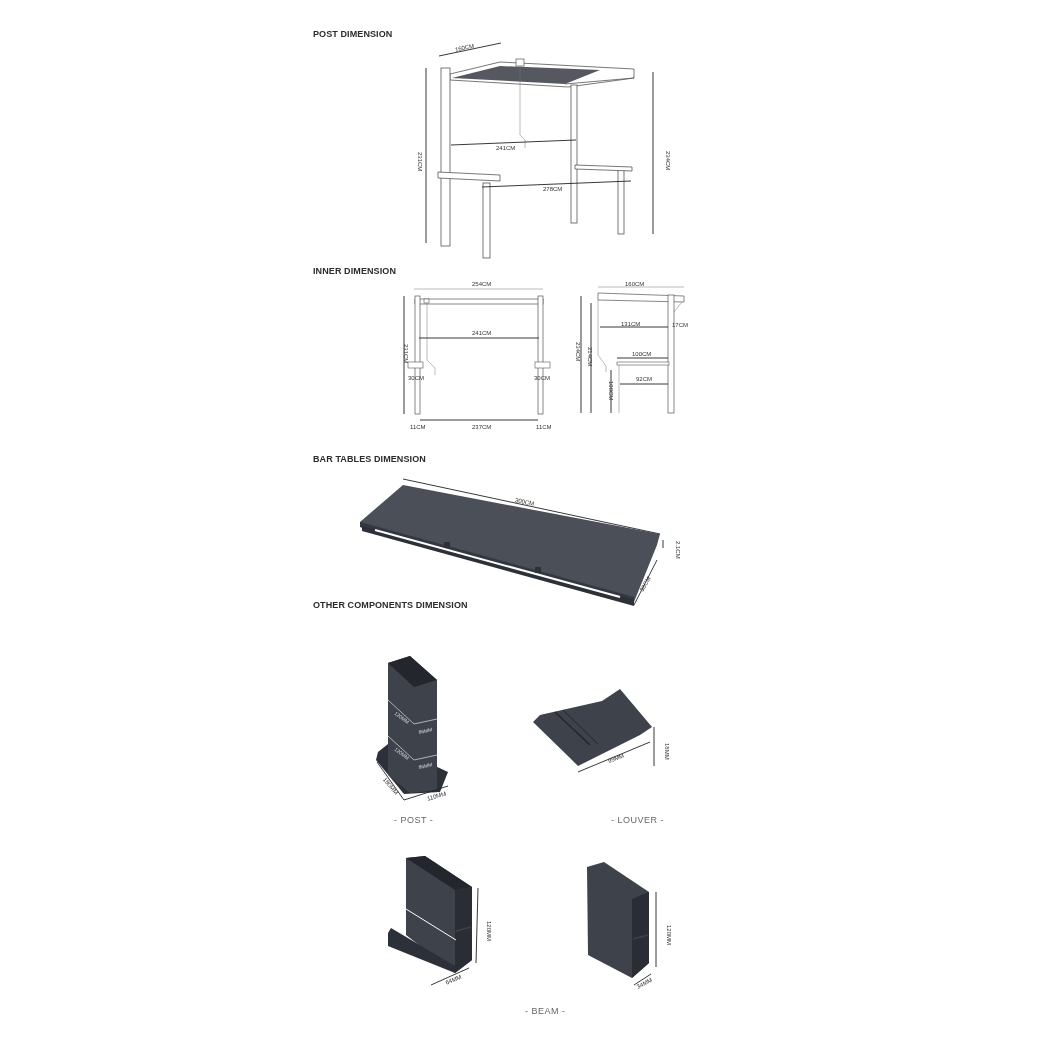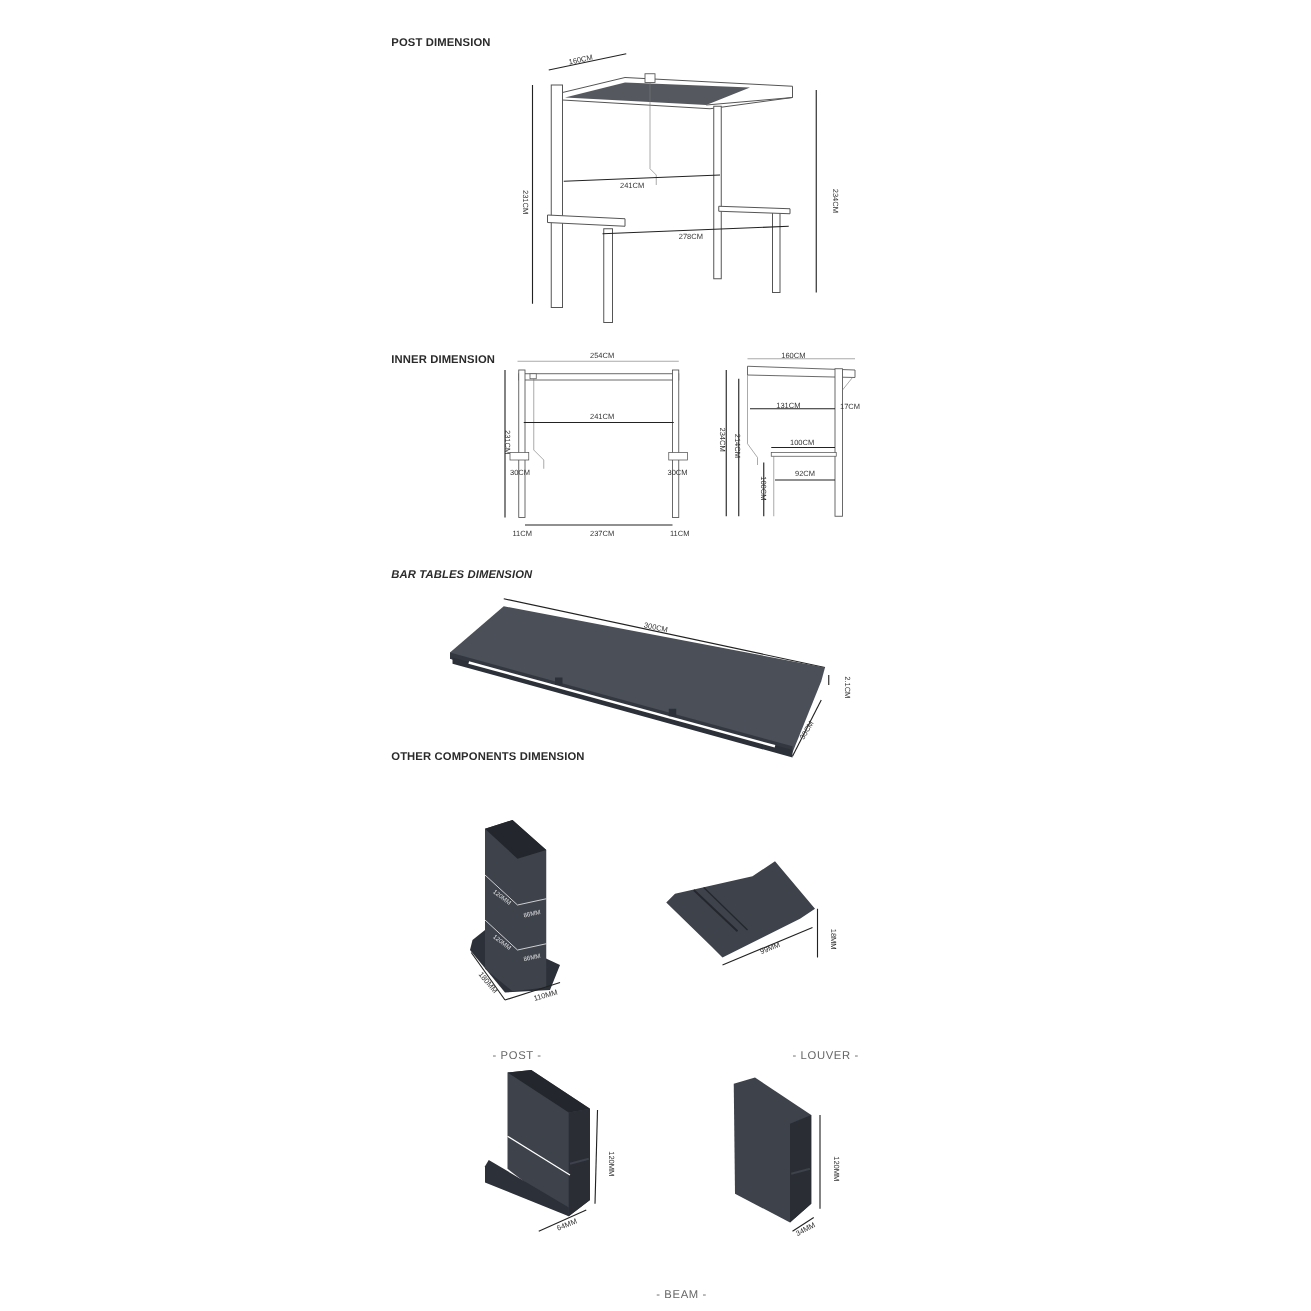--- a/index.html
+++ b/index.html
@@ -1,19 +1,19 @@
 <!DOCTYPE html>
 <html><head>
   <meta charset="utf-8">
   <style>
     html, body { margin:0; padding:0; background:#ffffff; }
     body { width:1049px; height:1049px; position:relative; overflow:hidden; font-family:"Liberation Sans", sans-serif; color:#2b2b2b; }
     .section-title { position:absolute; left:313px; font-size:9px; font-weight:bold; color:#2b2b2b; letter-spacing:0.1px; }
     .dim { font-size:6px; fill:#333; font-family:"Liberation Sans", sans-serif; }
-    .caption { position:absolute; font-size:9px; color:#666; letter-spacing:0.5px;margin-top:24px; }
+    .caption { position:absolute; font-size:9px; color:#666; letter-spacing:0.5px; }
     svg { position:absolute; overflow:visible; }
     .ln { stroke:#555; stroke-width:0.8; fill:none; }
     .thin { stroke:#777; stroke-width:0.5; fill:none; }
     .arrow { stroke:#222; stroke-width:0.9; fill:none; }
     .dark { fill:#3d424b; }
     .darker { fill:#2c3038; }
     .mid { fill:#4a4f58; }
   </style>
 </head>
 <body>
@@ -45,21 +45,21 @@
 
   <line class="arrow" x1="482" y1="187" x2="631" y2="181"></line>
   <text class="dim" x="543" y="191">278CM</text>
 
   <line class="arrow" x1="426" y1="68" x2="426" y2="243"></line>
   <text class="dim" x="410" y="150" transform="rotate(90 413 155)">231CM</text>
   <line class="arrow" x1="653" y1="72" x2="653" y2="234"></line>
   <text class="dim" x="655" y="148" transform="rotate(90 659 155)">234CM</text>
 </svg>
 
-<div class="section-title" style="top:282px;">INNER DIMENSION</div>
+<div class="section-title" style="top:266px;">INNER DIMENSION</div>
 <svg style="left:0;top:0;" width="1049" height="440">
   <line class="thin" x1="414" y1="289" x2="543" y2="289"></line>
   <text class="dim" x="472" y="286">254CM</text>
   <rect x="415" y="299" width="128" height="5" fill="#fff" stroke="#555" stroke-width="0.7"></rect>
   <rect x="415" y="296" width="5" height="118" fill="#fff" stroke="#555" stroke-width="0.7"></rect>
   <rect x="538" y="296" width="5" height="118" fill="#fff" stroke="#555" stroke-width="0.7"></rect>
   <rect x="424" y="299" width="5" height="4" fill="#fff" stroke="#555" stroke-width="0.6"></rect>
   <path class="thin" d="M427 303 L427 360 L435 368 L435 375"></path>
   <line class="arrow" x1="419" y1="338" x2="539" y2="338"></line>
   <text class="dim" x="472" y="335">241CM</text>
@@ -91,21 +91,21 @@
   <line class="arrow" x1="591" y1="303" x2="591" y2="413"></line>
   <text class="dim" x="575" y="350" transform="rotate(90 583 355)">214CM</text>
   <line class="arrow" x1="617" y1="358" x2="668" y2="358"></line>
   <text class="dim" x="632" y="356">100CM</text>
   <line class="arrow" x1="620" y1="384" x2="668" y2="384"></line>
   <text class="dim" x="636" y="381">92CM</text>
   <line class="arrow" x1="611" y1="370" x2="611" y2="413"></line>
   <text class="dim" x="595" y="385" transform="rotate(90 604 390)">100CM</text>
 </svg>
 
-<div class="section-title" style="top:454px;font-style:italic;">BAR TABLES DIMENSION</div>
+<div class="section-title" style="top:454px;">BAR TABLES DIMENSION</div>
 <svg style="left:0;top:0;" width="1049" height="620">
   <line class="arrow" x1="403" y1="479" x2="660" y2="534"></line>
   <text class="dim" x="515" y="504" transform="rotate(12 525 502)">300CM</text>
   <polygon points="403,485 660,534 657,545 634,602 360,527 360,522" class="mid"></polygon>
   <polygon points="360,522 634,597 634,602 360,527" fill="#33373f"></polygon>
   <polygon points="362,531 634,606 634,600 362,526" fill="#2c3038"></polygon>
   <line x1="375" y1="530" x2="620" y2="597" stroke="#fff" stroke-width="2"></line>
   <rect x="444" y="542" width="6" height="6" class="darker"></rect>
   <rect x="535" y="567" width="6" height="6" class="darker"></rect>
   <line class="arrow" x1="663" y1="540" x2="663" y2="548"></line>
@@ -136,21 +136,21 @@
 
 <svg style="left:0;top:0;" width="1049" height="830">
   <polygon points="533,722 540,715 602,701 620,689 652,727 640,735 578,766 570,758" class="dark"></polygon>
   <line x1="555" y1="712" x2="590" y2="745" stroke="#23262c" stroke-width="1.5"></line>
   <line x1="563" y1="710" x2="598" y2="744" stroke="#23262c" stroke-width="1"></line>
   <line class="arrow" x1="578" y1="772" x2="650" y2="742"></line>
   <text class="dim" x="608" y="762" transform="rotate(-22 612 760)">99MM</text>
   <line class="arrow" x1="654" y1="727" x2="654" y2="766"></line>
   <text class="dim" x="656" y="740" transform="rotate(90 659 746)">18MM</text>
 </svg>
-<div class="caption" style="left:634px;top:815px;">- LOUVER -</div>
+<div class="caption" style="left:611px;top:815px;">- LOUVER -</div>
 
 <svg style="left:0;top:0;" width="1049" height="1049">
   <polygon points="406,858 425,856 472,887 472,960 455,973 406,935" class="dark"></polygon>
   <polygon points="406,858 425,856 472,887 455,890" fill="#23262c"></polygon>
   <polygon points="455,890 472,887 472,960 455,973" fill="#2a2d33"></polygon>
   <line x1="456" y1="931" x2="471" y2="927" stroke="#3d424b" stroke-width="1.5"></line>
   <polygon points="388,933 391,928 455,966 455,973 388,946" class="darker"></polygon>
   <line x1="406" y1="909" x2="456" y2="940" stroke="#fff" stroke-width="1"></line>
   <line class="arrow" x1="478" y1="888" x2="476" y2="963"></line>
   <text class="dim" x="478" y="918" transform="rotate(90 481 924)">120MM</text>

